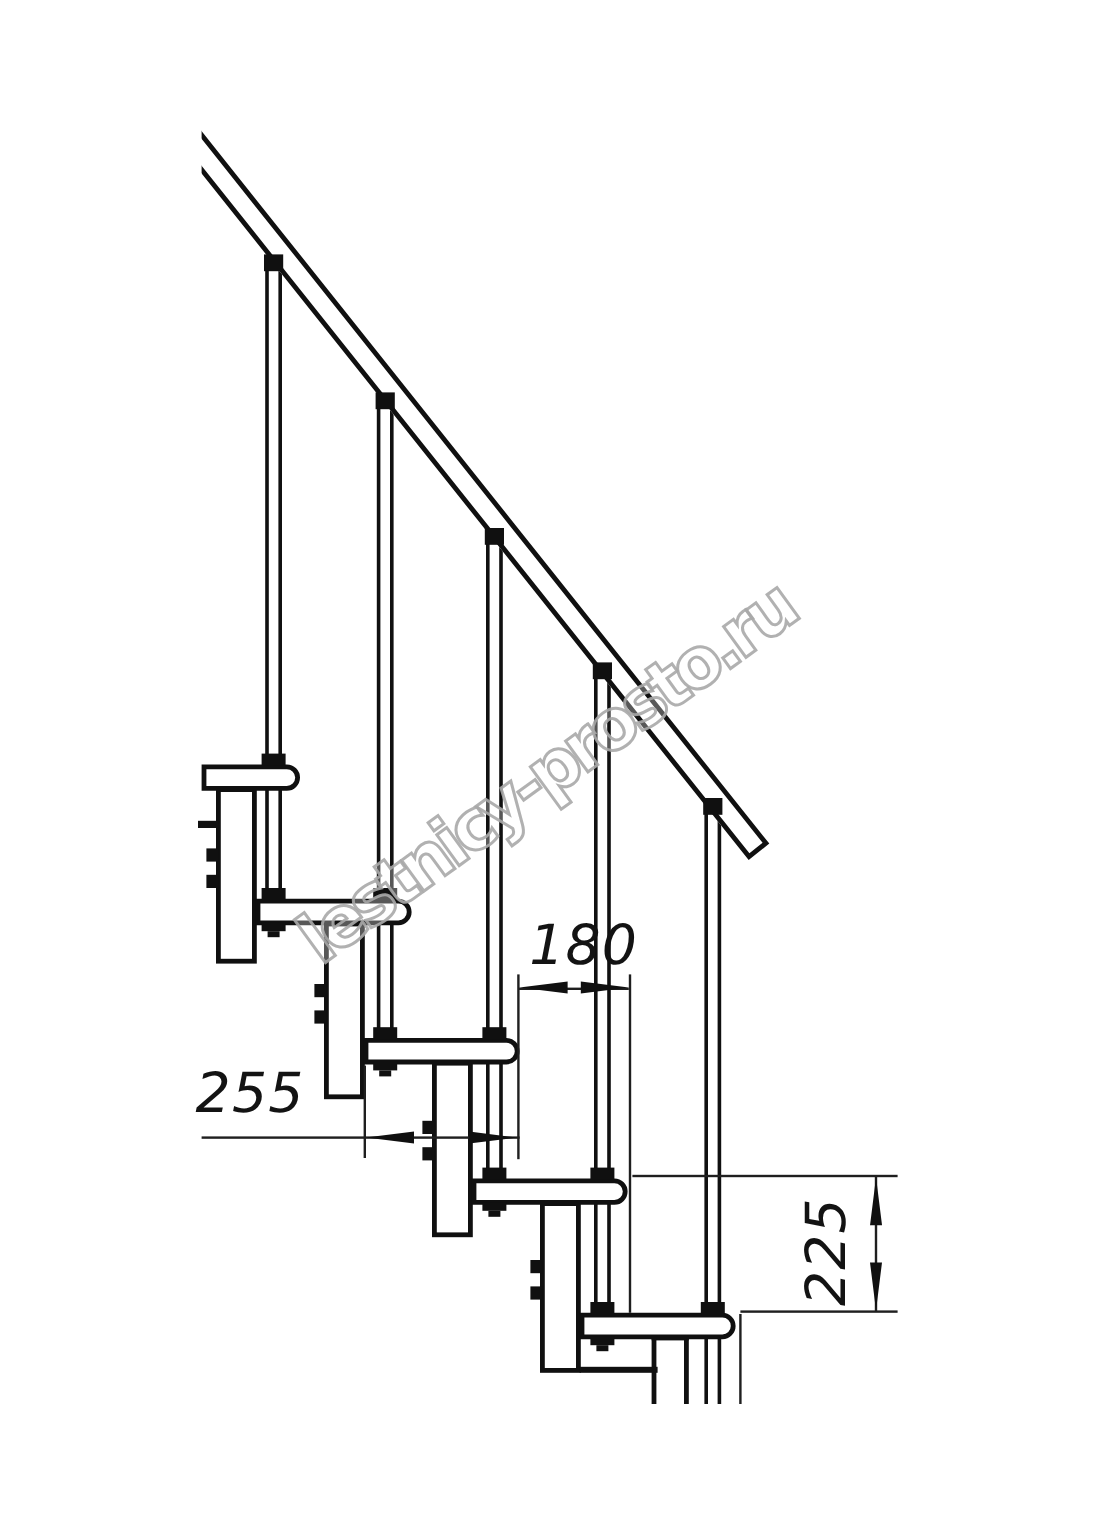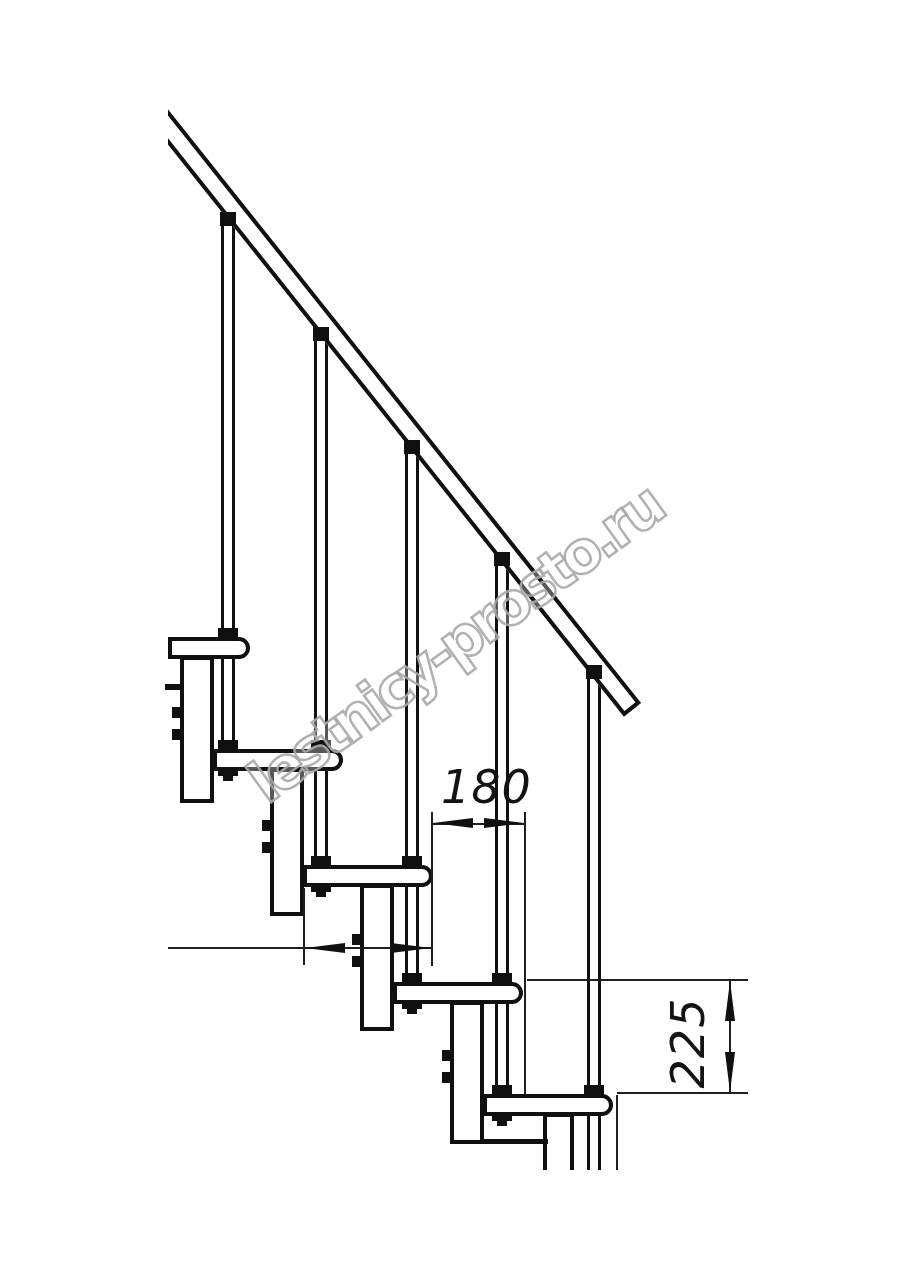--- a/index.html
+++ b/index.html
@@ -98,20 +98,21 @@
   <div class="tl" style="left:524px;top:812px;width:2px;height:282px;"></div>
   <div class="tl" style="left:616px;top:1095px;width:2px;height:75px;"></div>
   <div class="tl" style="left:303px;top:888px;width:2px;height:77px;"></div>
   <div class="tl" style="left:431px;top:812px;width:2px;height:154px;"></div>
   <div class="tl" style="left:527px;top:979px;width:221px;height:2px;"></div>
   <div class="tl" style="left:617px;top:1092px;width:131px;height:2px;"></div>
 
   <div class="tl" style="left:168px;top:947px;width:265px;height:2px;"></div>
   <div class="arr arr-l" style="left:305px;top:943px;"></div>
   <div class="arr arr-r" style="left:391px;top:943px;"></div>
+  <div class="dimtxt" style="left:163px;top:884px;">255</div>
 
   <div class="tl" style="left:432px;top:823px;width:92px;height:2px;"></div>
   <div class="arr arr-l" style="left:433px;top:818px;"></div>
   <div class="arr arr-r" style="left:484px;top:818px;"></div>
   <div class="dimtxt" style="left:441px;top:760px;">180</div>
 
   <div class="tl" style="left:729px;top:980px;width:2px;height:113px;"></div>
   <div class="arr arr-u" style="left:725px;top:981px;"></div>
   <div class="arr arr-d" style="left:725px;top:1052px;"></div>
   <div class="dimtxt dimtxt-rot" style="left:628px;top:1016px;">225</div>

